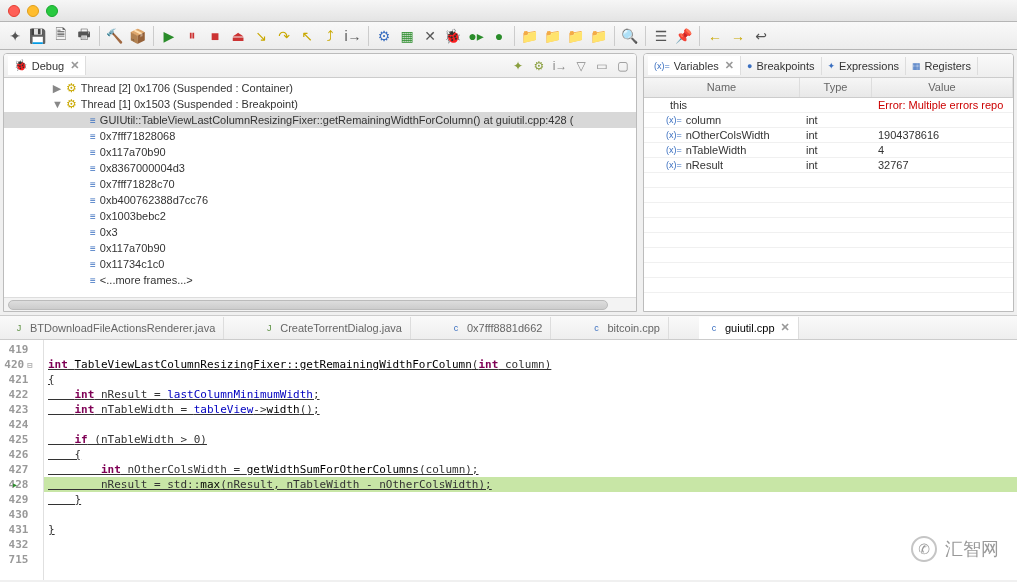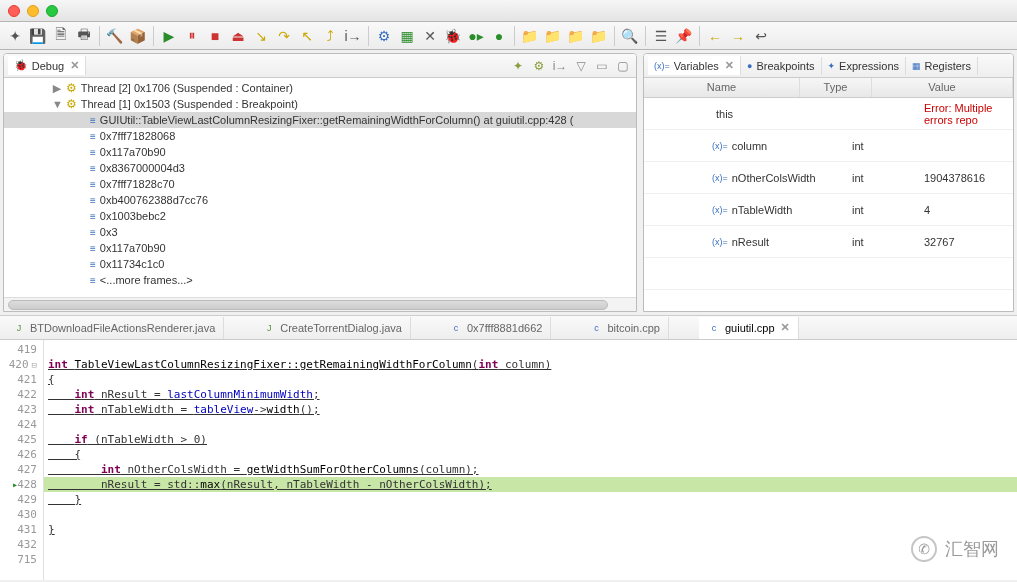--- a/index.html
+++ b/index.html
@@ -39,38 +39,38 @@
 .stack-ico { color: #3a6fc0; font-size: 10px; font-weight: bold; }
 .hscroll { height: 14px; background: #f3f3f3; border-top: 1px solid #ddd; position: relative; }
 .hscroll-thumb { position: absolute; height: 10px; top: 2px; left: 4px; width: 95%; background: linear-gradient(#ddd,#ccc); border-radius: 5px; border: 1px solid #bbb; }
 
 .var-head { display: flex; height: 20px; background: linear-gradient(#f6f6f6,#e8e8e8); border-bottom: 1px solid #ccc; font-size: 11px; color: #666; }
 .var-head > div { border-right: 1px solid #ddd; padding: 3px 6px; text-align: center; }
 .vc-name { width: 156px; }
 .vc-type { width: 72px; }
 .vc-val { flex: 1; }
 .var-body { flex: 1; overflow: auto; }
-.var-row { display: flex; height: 32px; align-items: center; font-size: 11px; border-bottom: 1px solid #f0f0f0; padding-left: 46px; }
+.var-row { display: flex; height: 15px; align-items: center; font-size: 11px; border-bottom: 1px solid #f0f0f0; }
 .var-row > div { padding: 1px 6px; }
 .var-row .n { width: 156px; display: flex; align-items: center; gap: 4px; }
 .var-row .t { width: 72px; }
 .var-row .v { flex: 1; }
 .err { color: #c00; }
 .xico { color: #3a6fc0; font-size: 9px; }
 
 .editor-outer { background: #fff; height: 264px; display: flex; flex-direction: column; }
 .editor-tabs { height: 24px; background: linear-gradient(#fafafa,#eee); border-bottom: 1px solid #ccc; display: flex; align-items: center; padding: 0 4px; font-size: 11px; }
 .etab { display: flex; align-items: center; gap: 4px; padding: 4px 8px; border-right: 1px solid #ddd; cursor: pointer; color: #666; margin-right: 30px; }
 .etab.active { background: #fff; color: #000; }
 .fico { width: 14px; height: 14px; display: inline-flex; align-items: center; justify-content: center; font-size: 9px; border-radius: 2px; }
 .fico.j { color: #5a8f3f; }
 .fico.c { color: #3a6fc0; }
 
 .editor-body { flex: 1; display: flex; font-family: Monaco, Menlo, monospace; font-size: 11px; overflow: auto; position: relative; }
-.gutter { width: 44px; background: #fff; border-right: 1px solid #e0e0e0; text-align: right; color: #999; padding-top: 2px; position: relative; }
+.gutter { width: 44px; background: #fff; border-right: 1px solid #e0e0e0; text-align: center; color: #999; padding-top: 2px; position: relative; font-weight: bold; }
 .gln { height: 15px; padding-right: 6px; line-height: 15px; }
 .gln.bp::before { content: "◆"; color: #4a7fd8; position: absolute; left: 2px; font-size: 10px; }
 .gln.cur::before { content: "▸"; color: #2a8c2a; position: absolute; left: 12px; font-size: 10px; }
 .gln.fold::after { content: "⊟"; color: #aaa; margin-left: 3px; font-size: 9px; }
 .code { flex: 1; padding-top: 2px; }
 .cline { height: 15px; line-height: 15px; white-space: pre; padding-left: 4px; text-decoration: underline; }
 .cline.hl { background: #c8e6a6; }
 .kw { color: #7f0055; font-weight: bold; }
 .typ { color: #7f0055; font-weight: bold; }
 .fn { color: #000; }

